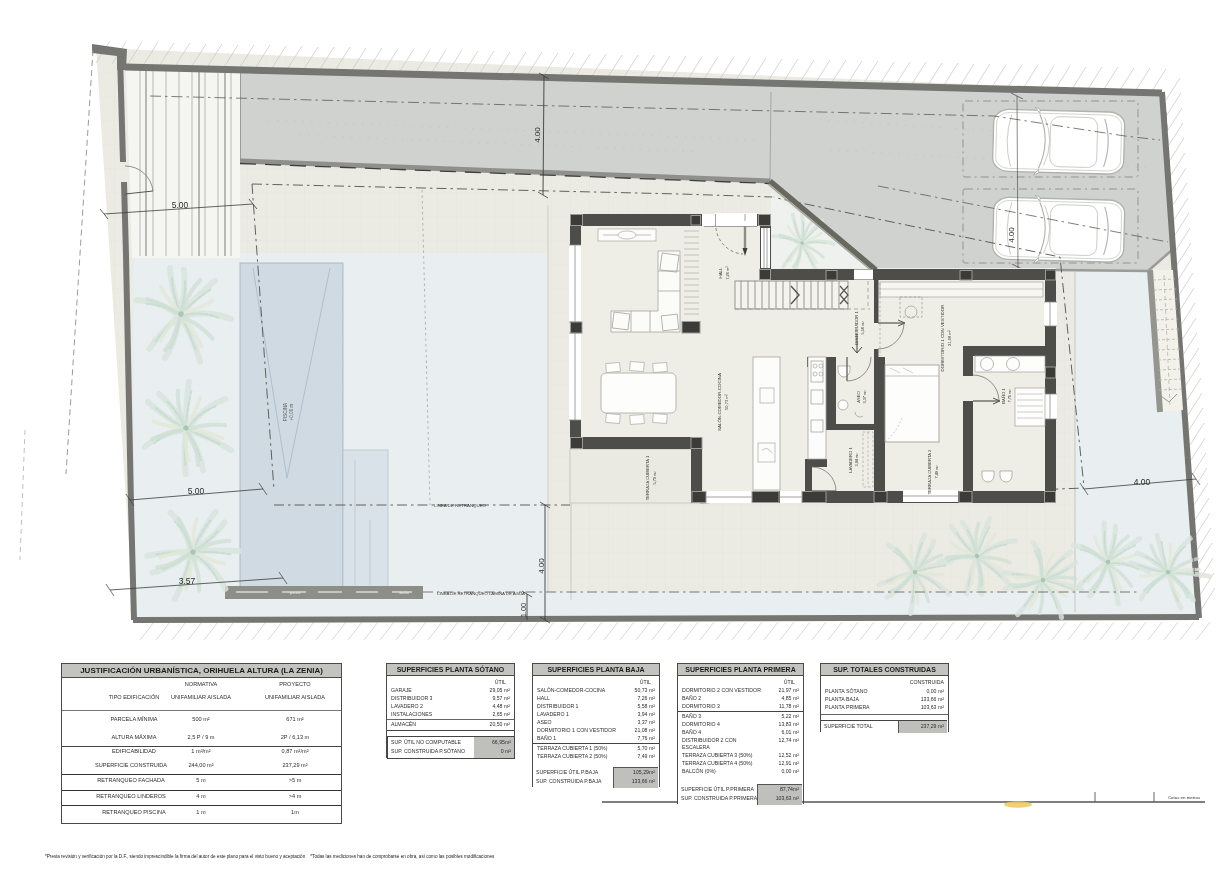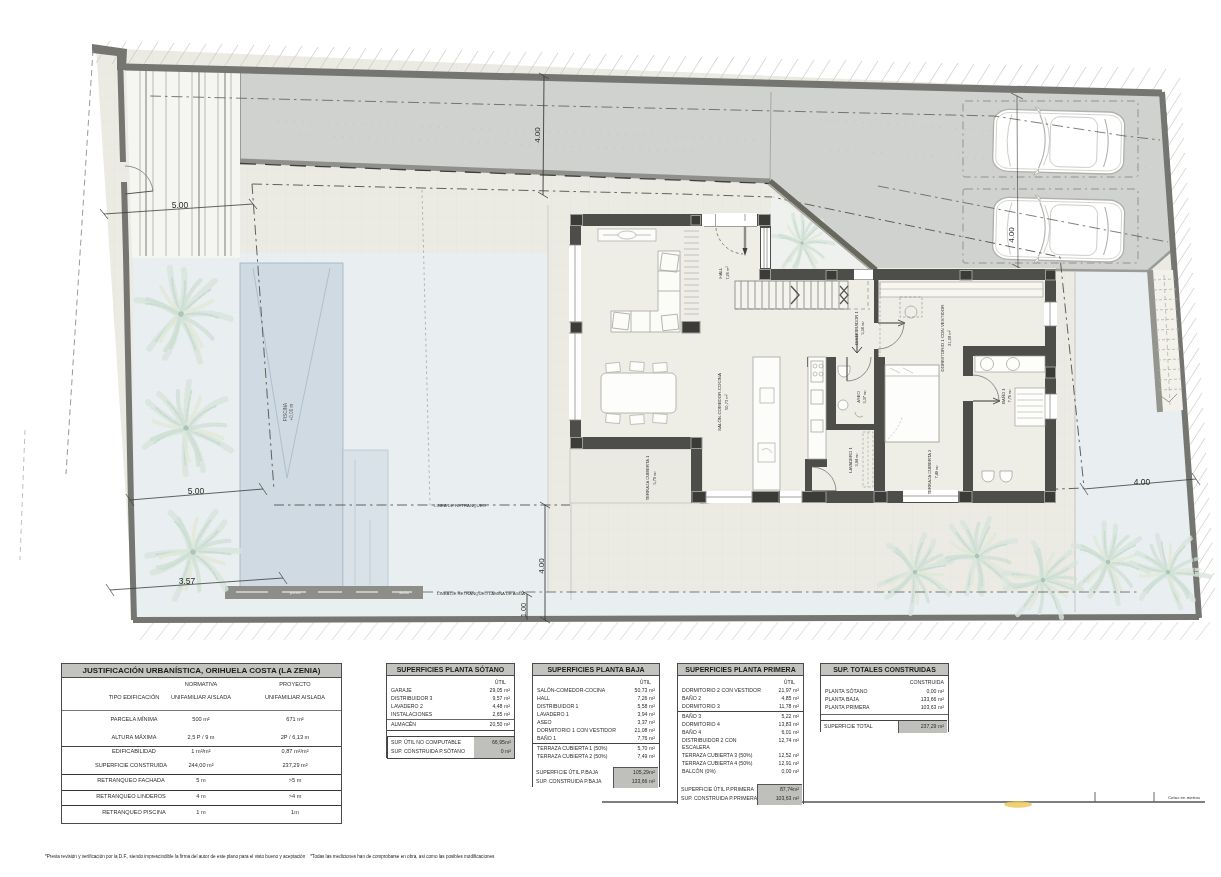--- a/index.html
+++ b/index.html
@@ -460,21 +460,21 @@
 
 <path d="M602 802 L1205 802" stroke="#55555a" stroke-width="1.4"></path>
 <path d="M1095 792 L1095 802 M1154 792 L1154 802" stroke="#55555a" stroke-width="0.9"></path>
 
 <ellipse cx="1018" cy="804.5" rx="14" ry="3.2" fill="#eec95e" opacity="0.88"></ellipse>
 
 <text x="1184" y="799" font-size="4.4" fill="#33333a" text-anchor="middle">Cotas en metros</text>
 </svg>
 
 <div class="tbl" style="left:61px;top:663px;width:279px;height:159px;font-size:5.6px;">
- <div class="hd" style="height:13px;line-height:14px;font-size:8px;">JUSTIFICACIÓN URBANÍSTICA, ORIHUELA COSTA (LA ZENIA)</div>
+ <div class="hd" style="height:13px;line-height:14px;font-size:8px;">JUSTIFICACIÓN URBANÍSTICA, ORIHUELA ALTURA (LA ZENIA)</div>
  <div style="position:absolute;left:0;top:17px;width:100%;text-align:center;">
    <span style="position:absolute;left:104px;width:70px;">NORMATIVA</span>
    <span style="position:absolute;left:203px;width:60px;">PROYECTO</span>
  </div>
  <div style="position:absolute;left:0;top:30px;width:100%;">
    <span style="position:absolute;left:12px;width:120px;text-align:center;">TIPO EDIFICACIÓN</span>
    <span style="position:absolute;left:94px;width:90px;text-align:center;">UNIFAMILIAR AISLADA</span>
    <span style="position:absolute;left:188px;width:90px;text-align:center;">UNIFAMILIAR AISLADA</span>
  </div>
  <div style="position:absolute;left:0;top:46px;width:279px;border-top:0.5px solid #777;"></div>

